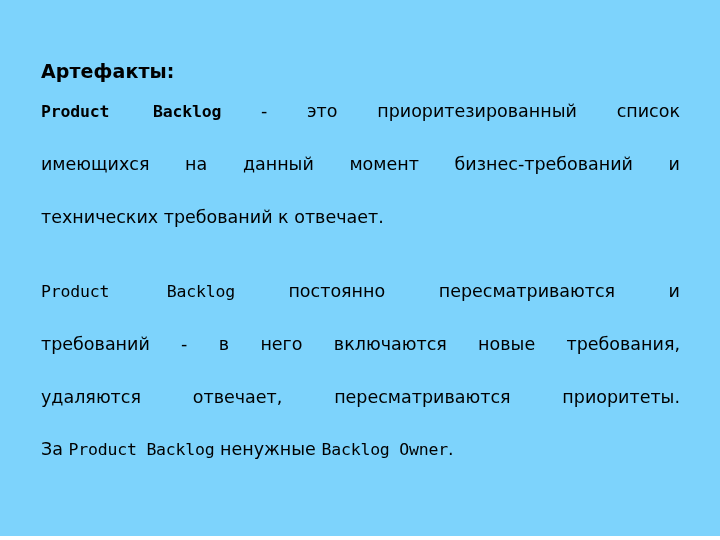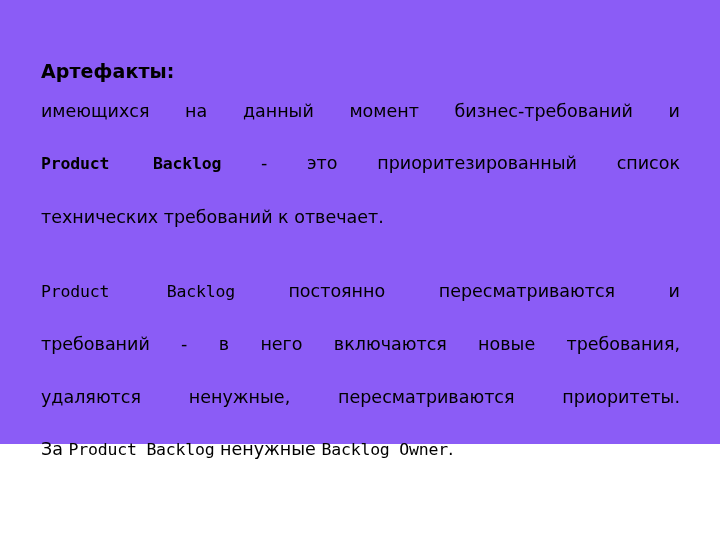--- a/index.html
+++ b/index.html
@@ -12,22 +12,22 @@
     height: 540px;
     background: #ffffff;
     font-family: "DejaVu Sans", sans-serif;
     color: #000000;
     overflow: hidden;
   }
 
   .slide {
     position: relative;
     width: 720px;
-    height: 444px;
-    background: #8b5cf6;
+    height: 536px;
+    background: #7dd3fc;
     box-sizing: border-box;
   }
 
   .content {
     position: absolute;
     left: 41px;
     top: 58px;
     width: 639px;
   }
 
@@ -90,28 +90,28 @@
 </style>
 </head>
 <body>
 
 <div class="slide">
   <div class="content">
 
     <h1 class="heading">Артефакты:</h1>
 
     <div class="para">
+        <span class="line"><span class="term bold">Product Backlog</span><span> - это приоритезированный список</span></span>
         <span class="line"><span>имеющихся на данный момент бизнес-требований и</span></span>
-        <span class="line"><span class="term bold">Product Backlog</span><span> - это приоритезированный список</span></span>
         <span class="line last"><span>технических требований к отвечает.</span></span>
       </div>
 
     <div class="gap"></div>
 
     <div class="para">
         <span class="line"><span class="term">Product Backlog</span><span> постоянно пересматриваются и</span></span>
         <span class="line"><span>требований - в него включаются новые требования,</span></span>
-        <span class="line"><span>удаляются ненужные, пересматриваются приоритеты.</span></span>
+        <span class="line"><span>удаляются отвечает, пересматриваются приоритеты.</span></span>
         <span class="line last"><span>За </span><span class="term">Product Backlog</span><span> ненужные </span><span class="term">Backlog Owner</span><span>.</span></span>
       </div>
 
   </div>
 </div>
 
 </body></html>

